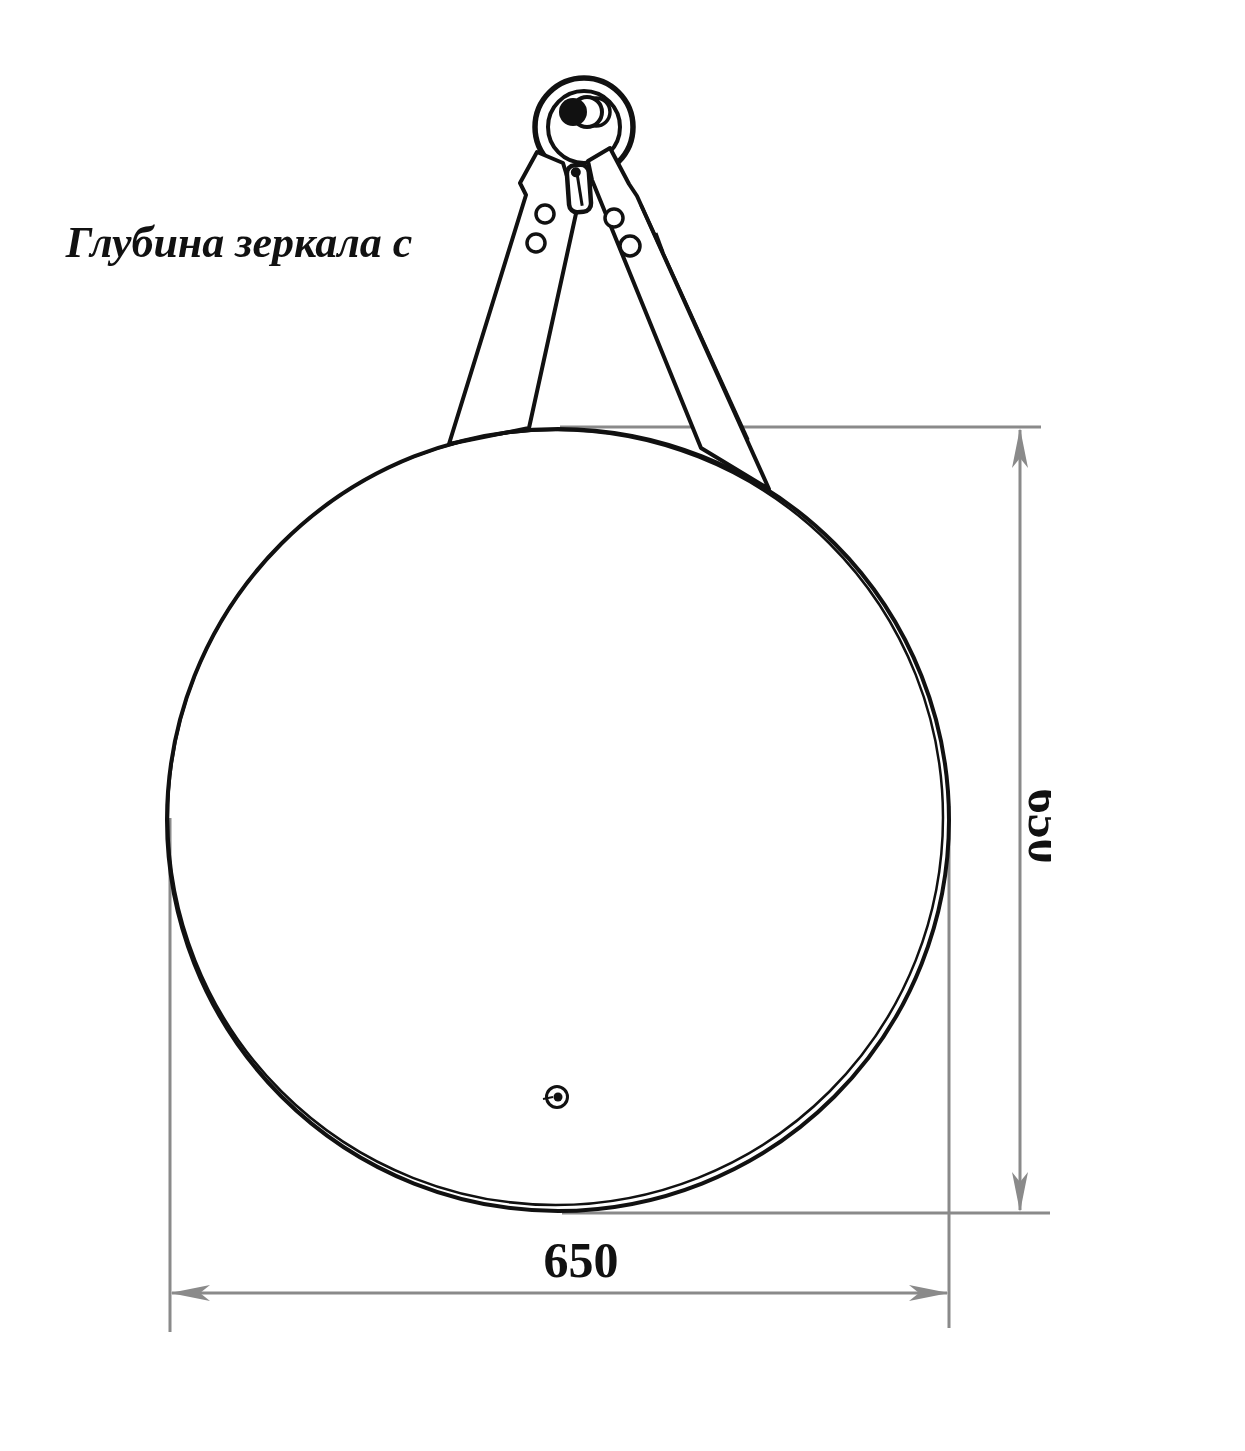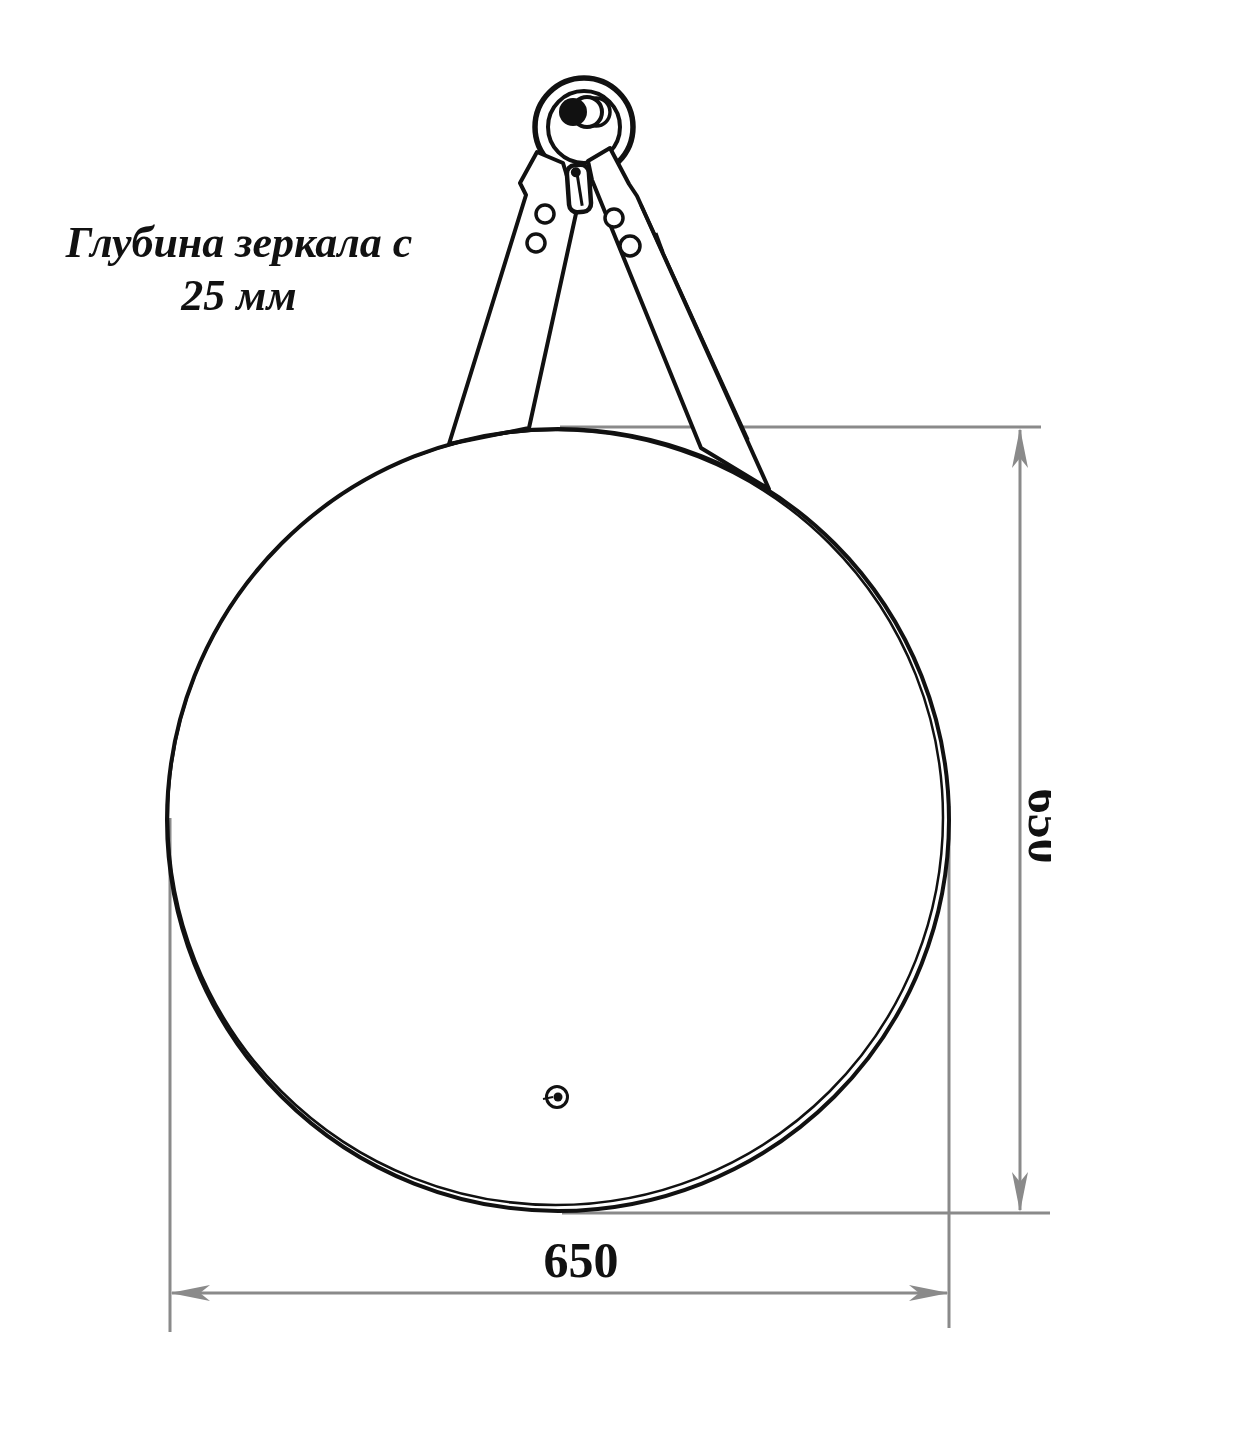--- a/index.html
+++ b/index.html
@@ -109,20 +109,19 @@
 
     <g>
       <circle class="ink white-fill" cx="557" cy="1097" r="10.5" stroke-width="3"></circle>
       <circle class="ink-fill" cx="558" cy="1097" r="4.5"></circle>
       <line class="ink" x1="543" y1="1099" x2="553" y2="1097" stroke-width="2"></line>
     </g>
   </svg>
 
   <div class="note">
     <span>Глубина зеркала с</span>
-    <span>25 мм</span>
   </div>
 
   <div class="dim-label vertical">650</div>
 
   <div class="dim-label horizontal">650</div>
 
 </div>
 
 </body></html>

